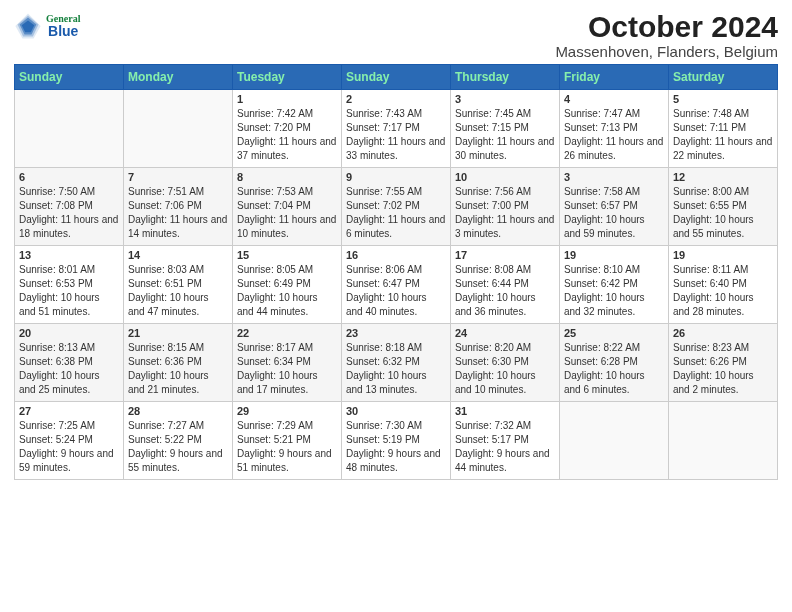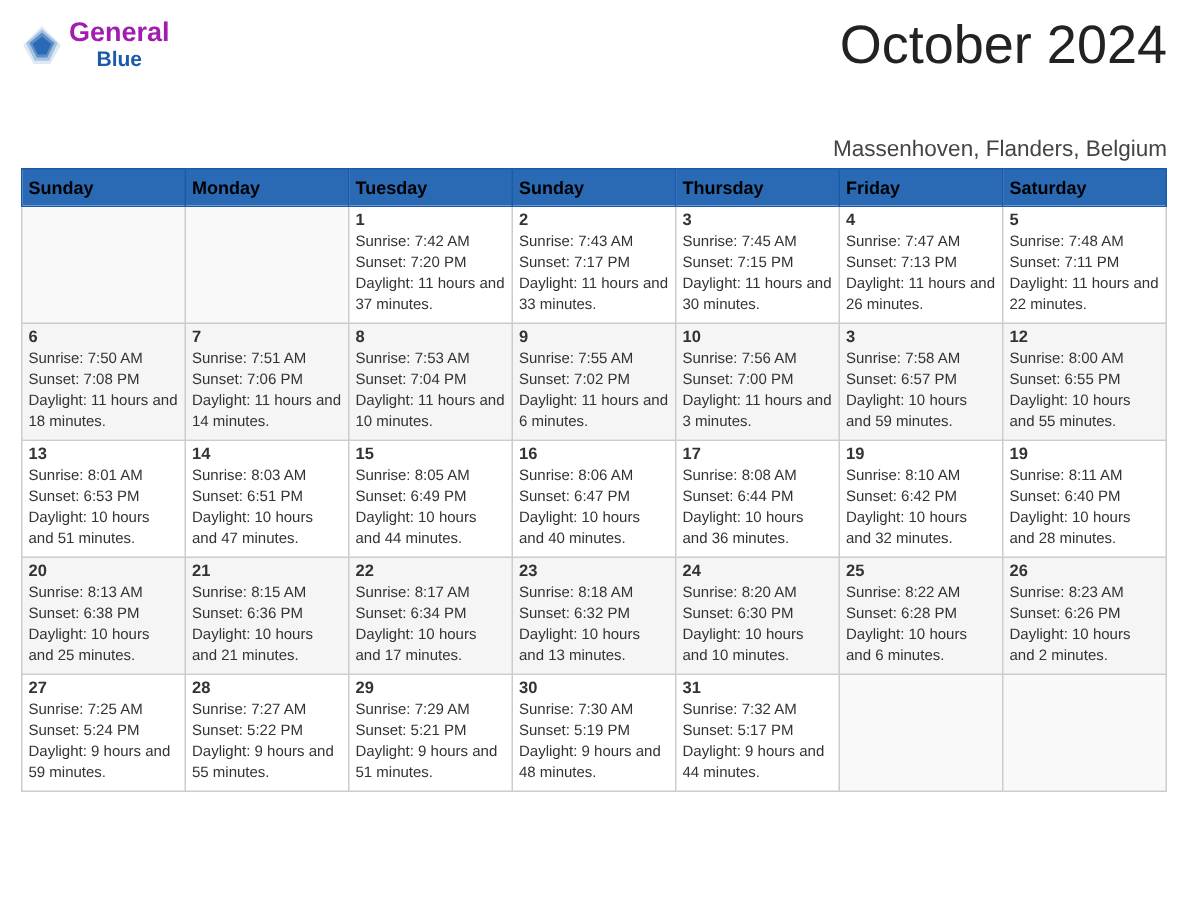--- a/index.html
+++ b/index.html
@@ -24,57 +24,57 @@
       display: flex;
       align-items: center;
       margin-top: 2px;
     }
     .logo-text {
       display: flex;
       flex-direction: column;
       line-height: 1.1;
     }
     .logo-general {
-      font-size: 18px;
-      font-weight: bold;
-      color: #a21caf;
+      font-size: 10px;
+      font-weight: bold;
+      color: #15803d;
+      font-family: Liberation Serif, serif;
     }
     .logo-blue {
       font-size: 14px;
       font-weight: bold;
       color: #1a5aab;
       text-align: center;
     }
     .logo-icon {
       width: 28px;
       height: 28px;
       margin-right: 4px;
     }
     .title-block {
       text-align: right;
     }
     .month-title {
-      font-size: 36px;
-      font-weight: normal;
+      font-size: 30px;
+      font-weight: bold;
       color: #222;
       line-height: 1.1;
     }
     .location {
       font-size: 15px;
       color: #444;
-      margin-top: 41px;
     }
     table {
       width: 100%;
       border-collapse: collapse;
       table-layout: fixed;
     }
     thead tr th {
       background-color: #2a6ab5;
-      color: #000000;
+      color: #86efac;
       font-size: 12px;
       font-weight: bold;
       padding: 5px 4px;
       text-align: left;
       border: 1px solid #1a5aab;
     }
     tbody tr td {
       border: 1px solid #ccc;
       vertical-align: top;
       padding: 3px 4px;

